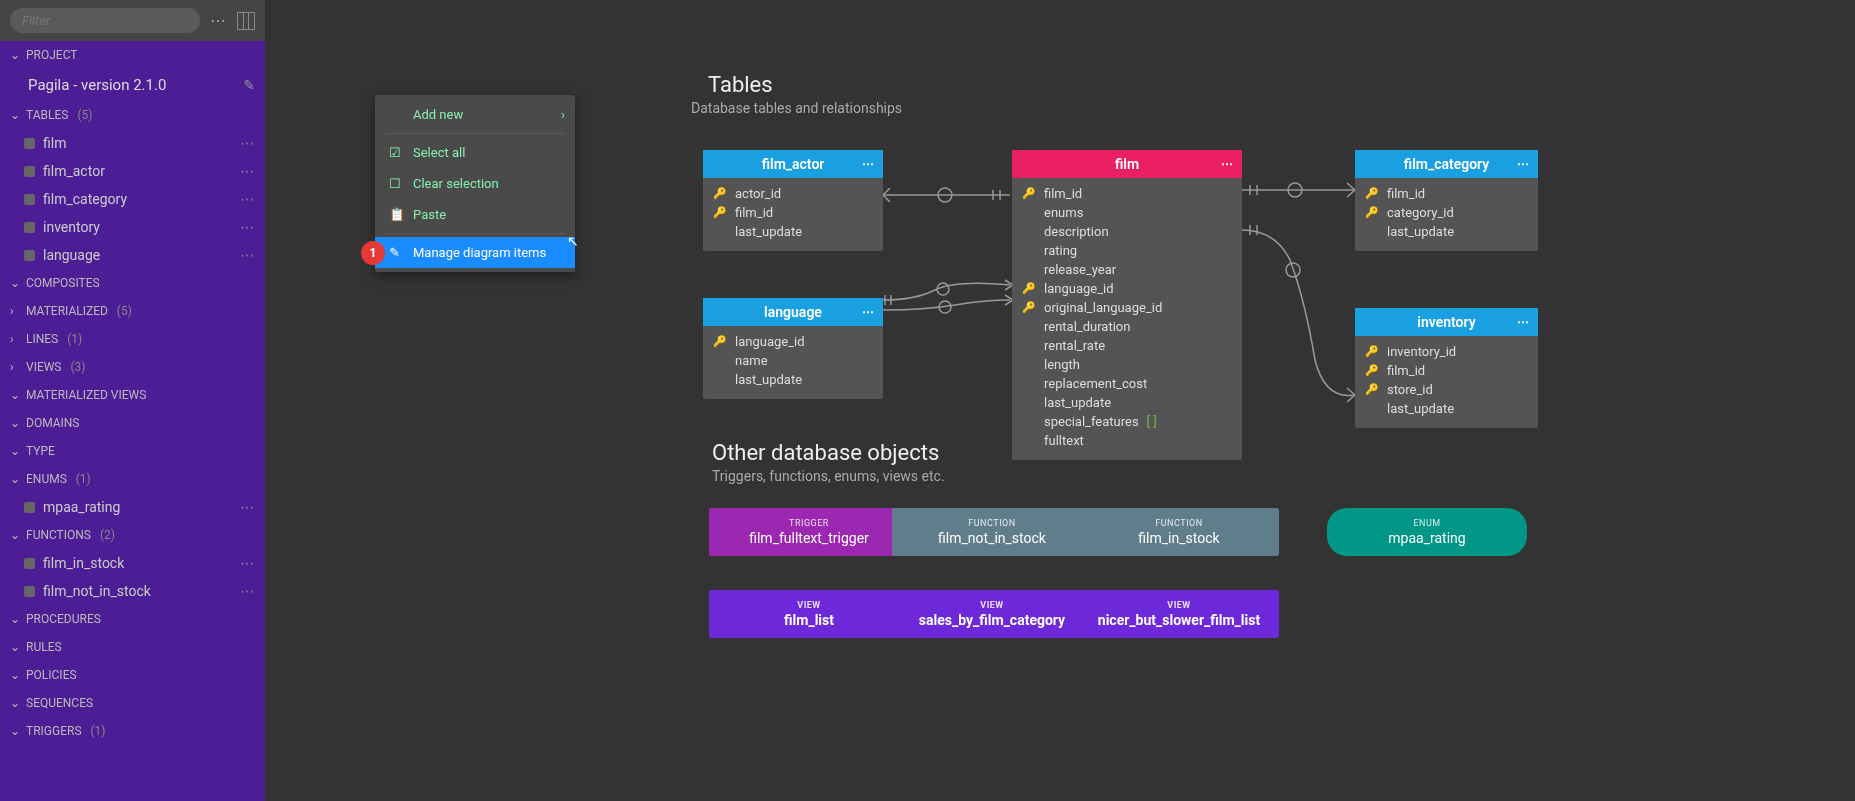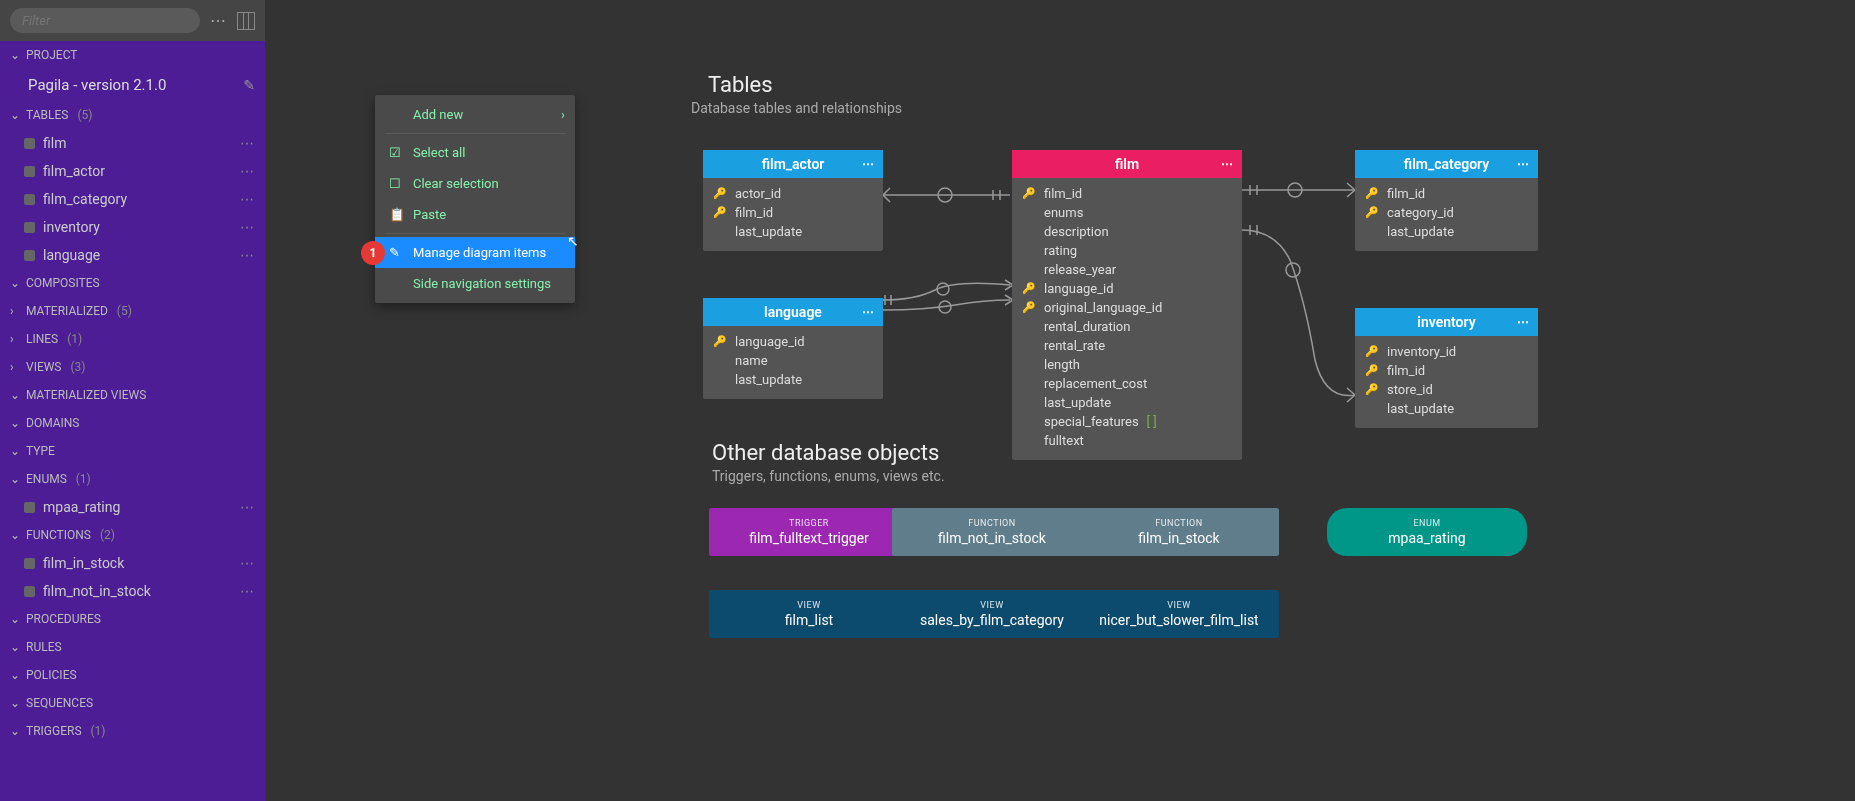--- a/index.html
+++ b/index.html
@@ -50,21 +50,21 @@
 .key-pk { color: #ffc107; }
 .key-fk { color: #ff9800; }
 .key-pkfk { color: #ff5722; }
 .arr-brackets { color: #7cb342; }
 
 .obj-card { position: absolute; width: 200px; padding: 10px 8px; text-align: center; border-radius: 2px; color: #fff; }
 .obj-type { font-size: 9px; letter-spacing: 0.5px; opacity: 0.85; margin-bottom: 2px; }
 .obj-name { font-size: 14px; }
 .obj-purple { background: #9c27b0; }
 .obj-slate { background: #607d8b; }
-.obj-indigo { background: #0c4a6e; }
+.obj-indigo { background: #6d28d9; font-weight: bold; }
 .obj-teal { background: #009688; border-radius: 20px; }
 
 .connector { position: absolute; stroke: #999; stroke-width: 1.5; fill: none; }
 </style>
 </head>
 <body>
 
 <div class="sidebar">
   <div class="sidebar-top">
     <input class="filter-input" placeholder="Filter" style="">
@@ -432,18 +432,14 @@
   <div class="context-menu-item">
     <span class="menu-icon">📋</span>
     <span>Paste</span>
   </div>
   <div class="context-menu-divider"></div>
   <div class="context-menu-item highlighted" style="position:relative">
     <span class="step-badge">1</span>
     <span class="menu-icon">✎</span>
     <span>Manage diagram items</span>
   </div>
-  <div class="context-menu-item">
-    <span class="menu-icon"></span>
-    <span>Side navigation settings</span>
-  </div>
   <span class="cursor-icon" style="left:192px;top:138px;position:absolute">↖</span>
 </div>
 
 </body></html>

